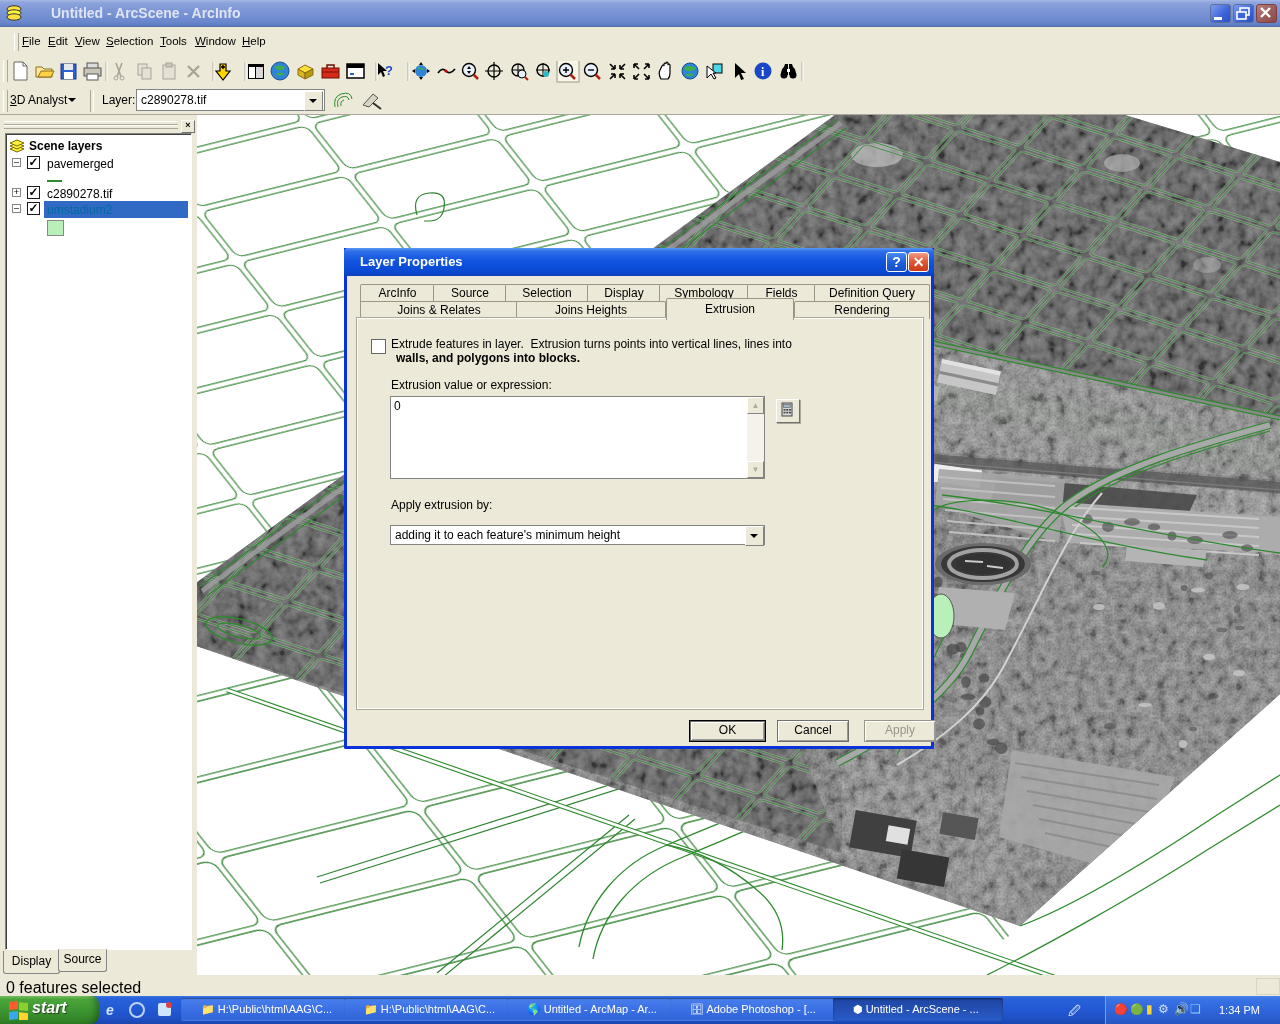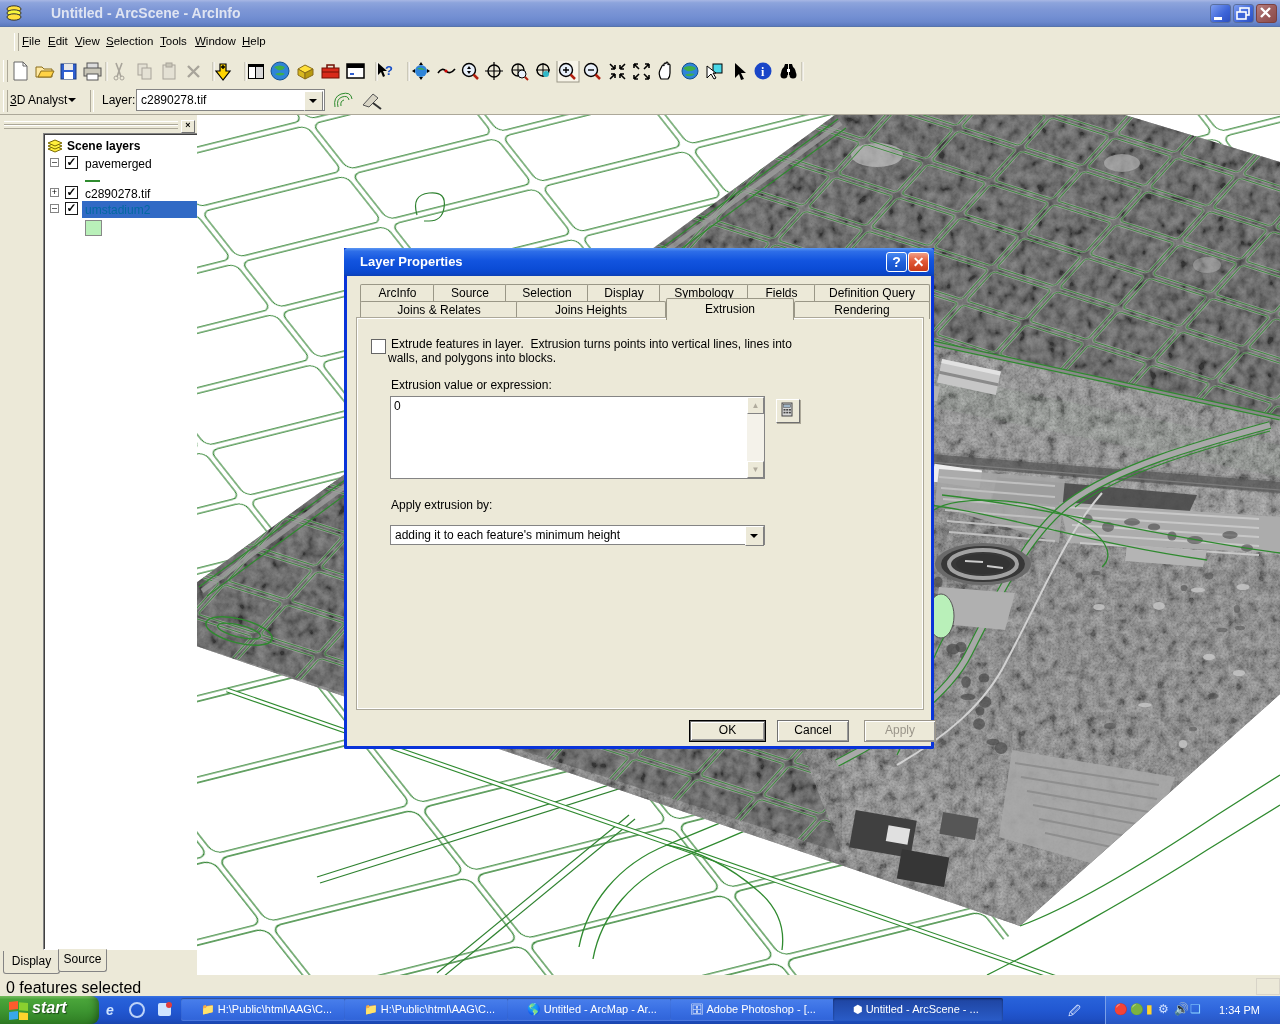--- a/index.html
+++ b/index.html
@@ -15,21 +15,21 @@
     border:1px solid #5a6f9e;box-sizing:border-box;}
   #menubar{left:11px;top:27px;width:1280px;height:29px;background:#ece9d8;}
   .menuitem{position:absolute;top:8px;font-size:11.5px;color:#000;}
   #toolbar1{left:0;top:56px;width:1280px;height:30px;background:#ece9d8;}
   #toolbar2{left:0;top:86px;width:1280px;height:29px;background:#ece9d8;border-bottom:1px solid #aca899;box-sizing:border-box;}
   .tsep{position:absolute;top:4px;width:2px;height:22px;border-left:1px solid #aca899;border-right:1px solid #fff;}
   .grip{position:absolute;top:4px;left:3px;width:3px;height:22px;border-left:1px solid #fff;border-right:1px solid #aca899;}
   #toc{left:0;top:115px;width:197px;height:860px;background:#ece9d8;}
   #tocinner{position:absolute;left:5px;top:18px;width:185px;height:815px;background:#fff;
      border:1px solid #848484;border-bottom-color:#fff;border-right-color:#fff;
-     box-shadow:1px 1px 0 #404040 inset;margin-left:38px;}
+     box-shadow:1px 1px 0 #404040 inset;}
   .chk{position:absolute;width:13px;height:13px;background:#fff;border:1px solid #1a1a1a;box-sizing:border-box;
      font-size:12px;line-height:11px;text-align:center;font-weight:bold;}
   .expander{position:absolute;width:9px;height:9px;background:#fff;border:1px solid #848484;box-sizing:border-box;
      font-size:9px;line-height:7px;text-align:center;color:#000;}
   .tocitem{position:absolute;font-size:12px;color:#000;}
   #map{left:197px;top:115px;width:1083px;height:860px;background:#fff;overflow:hidden;}
   #map svg{display:block;}
   #statusbar{left:0;top:975px;width:1280px;height:21px;background:#ece9d8;font-size:16px;}
   #taskbar{left:0;top:996px;width:1280px;height:28px;
     background:linear-gradient(180deg,#3a74e2 0%,#2862da 8%,#2258d2 50%,#1e4fc4 82%,#1a46ae 100%);}
@@ -556,21 +556,21 @@
     <div class="tab" style="left:400px;top:36px;width:67px;height:17px;line-height:17px;">Fields</div>
     <div class="tab" style="left:467px;top:36px;width:114px;height:17px;line-height:17px;">Definition Query</div>
     <div class="tab" style="left:13px;top:53px;width:156px;height:17px;line-height:17px;">Joins &amp; Relates</div>
     <div class="tab" style="left:169px;top:53px;width:148px;height:17px;line-height:17px;">Joins Heights</div>
     <div class="tab" style="left:447px;top:53px;width:134px;height:17px;line-height:17px;">Rendering</div>
     <div class="tab" style="left:319px;top:50px;width:126px;height:21px;line-height:20px;background:#ece9d8;z-index:3;box-shadow:0 2px 0 #ece9d8;">Extrusion</div>
 
     <div class="abs" style="left:10px;top:70px;width:564px;height:389px;border:1px solid #fff;box-shadow:0 0 0 1px #aca899;background:#ece9d8;"></div>
     <div class="abs" style="left:24px;top:91px;width:13px;height:13px;background:#fff;border:1px solid #666;"></div>
     <div class="dtext" style="left:44px;top:89px;">Extrude features in layer.&nbsp; Extrusion turns points into vertical lines, lines into</div>
-    <div class="dtext" style="left:41px;top:103px;">walls, and polygons into blocks.</div>
+    <div class="dtext" style="left:49px;top:103px;font-weight:bold;">walls, and polygons into blocks.</div>
     <div class="dtext" style="left:44px;top:130px;">Extrusion value or expression:</div>
     <div class="abs" style="left:43px;top:148px;width:375px;height:83px;background:#fff;border:1px solid #848484;box-sizing:border-box;">
       <span style="position:absolute;left:3px;top:2px;font-size:12px">0</span>
       <div style="position:absolute;right:0;top:0;width:17px;height:81px;background:#f4f2ea;">
         <div style="position:absolute;top:0;width:17px;height:17px;background:#ece9d8;border:1px solid #fff;border-right-color:#848484;border-bottom-color:#848484;box-sizing:border-box;font-size:8px;text-align:center;line-height:15px;color:#b0ab9d">▲</div>
         <div style="position:absolute;bottom:0;width:17px;height:17px;background:#ece9d8;border:1px solid #fff;border-right-color:#848484;border-bottom-color:#848484;box-sizing:border-box;font-size:8px;text-align:center;line-height:15px;color:#b0ab9d">▼</div>
       </div>
     </div>
     <div class="abs" style="left:429px;top:151px;width:22px;height:22px;background:#ece9d8;border:1px solid #fff;border-right-color:#707070;border-bottom-color:#707070;box-shadow:1px 1px 0 #aca899;">
       <svg width="20" height="20">

